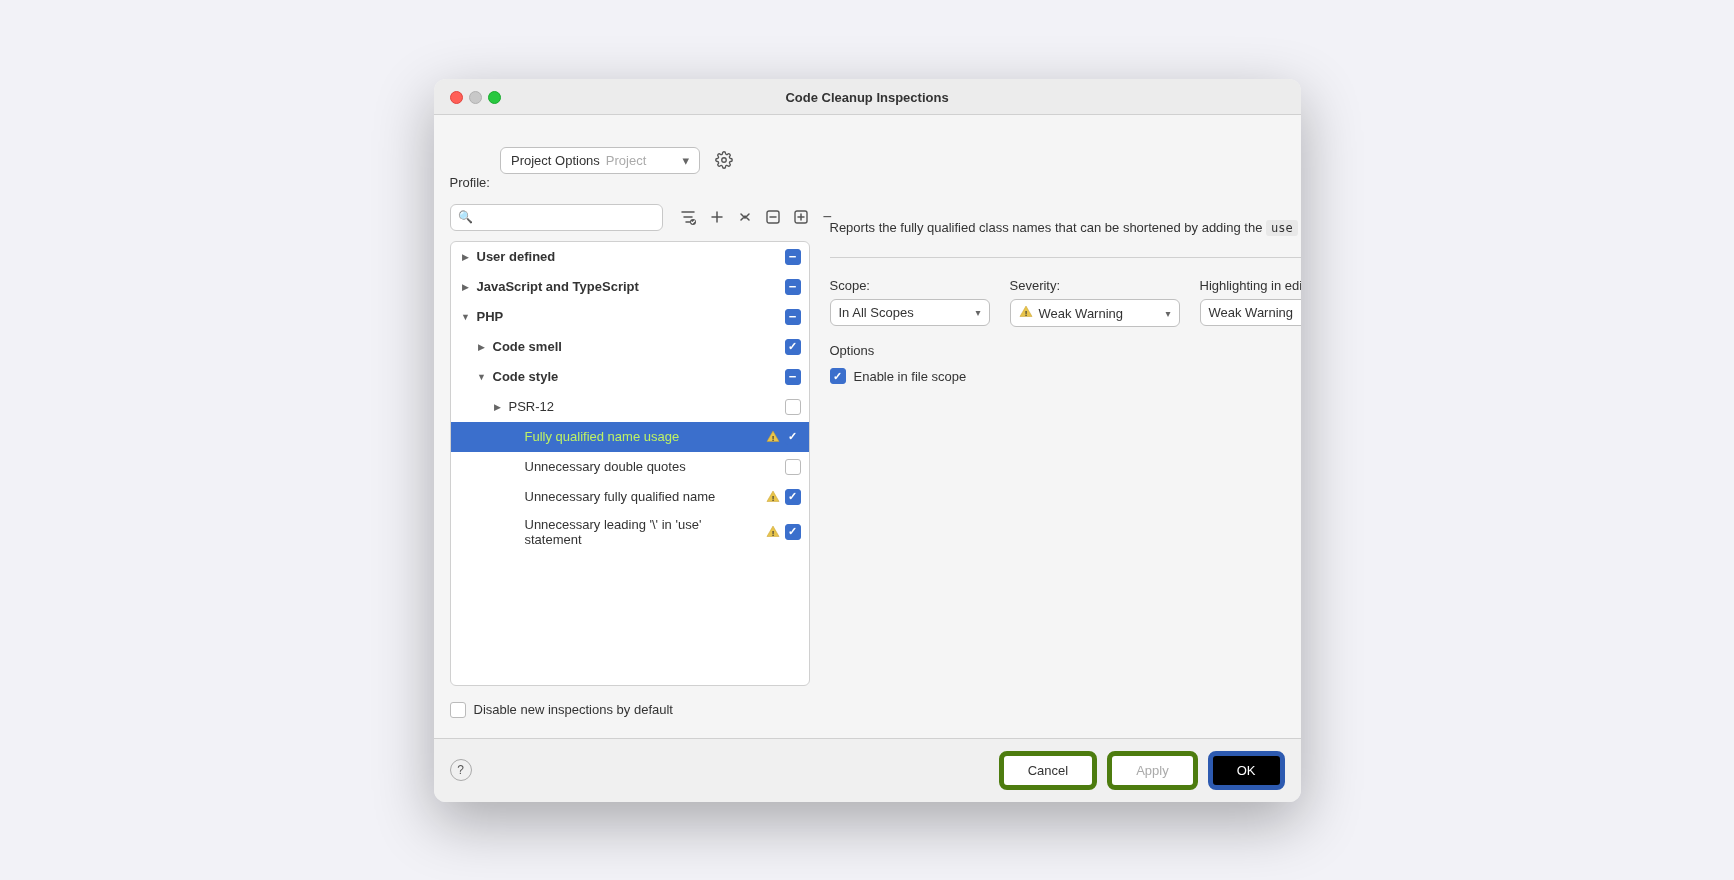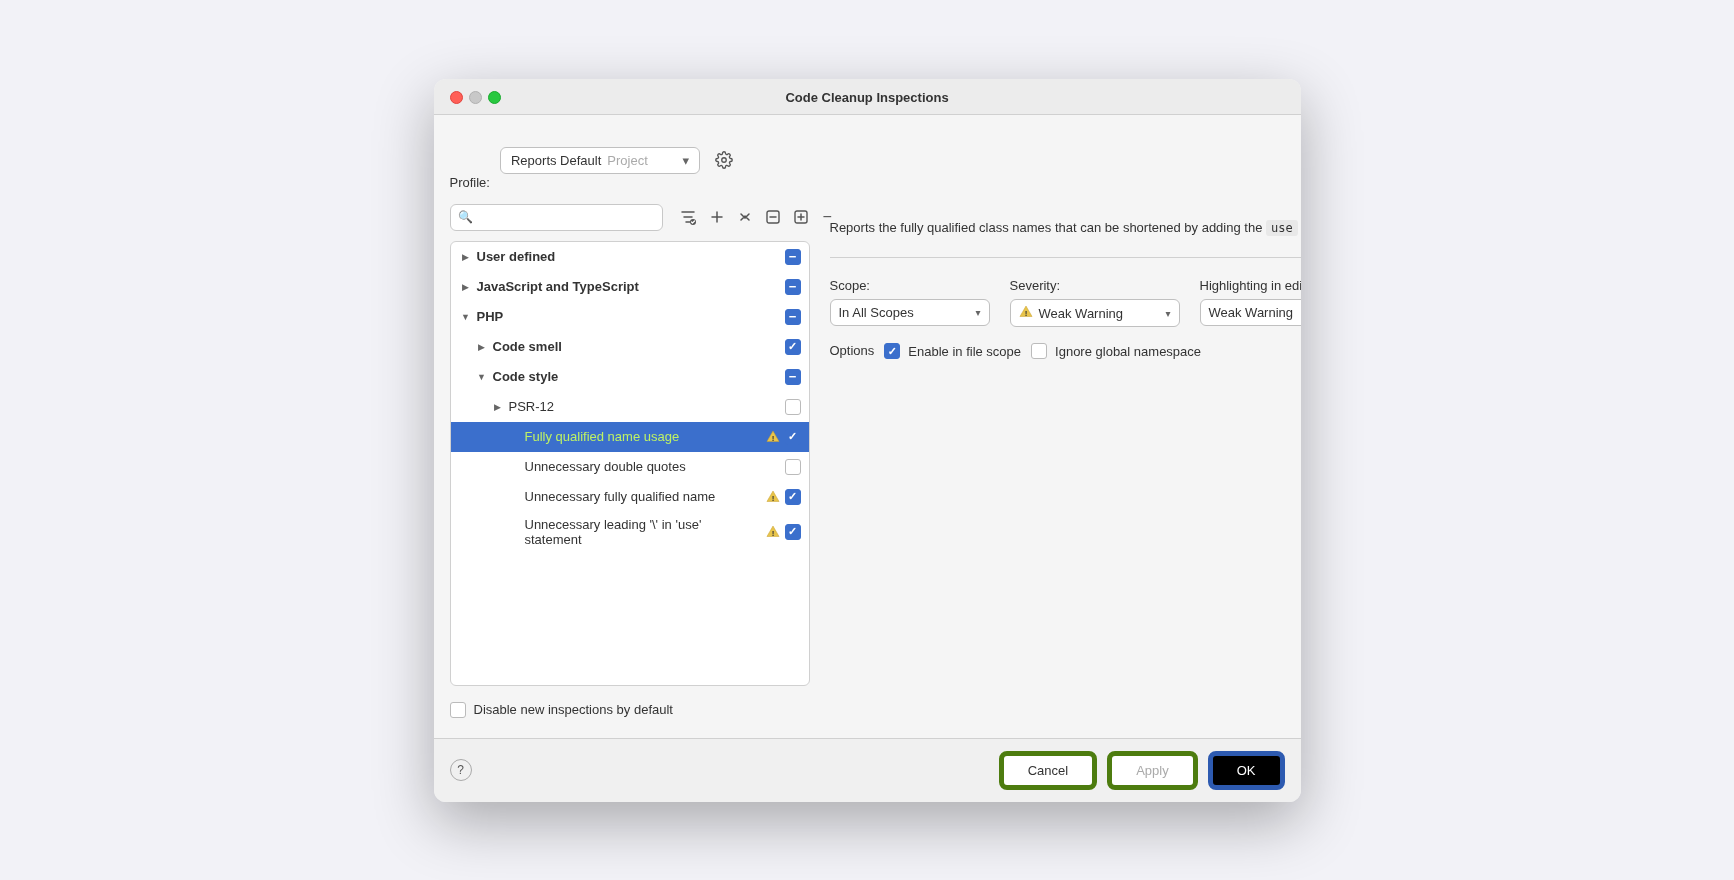--- a/index.html
+++ b/index.html
@@ -296,20 +296,21 @@
     }
     .dropdown-arrow {
       color: #666;
       font-size: 10px;
     }
     .scope-dropdown { min-width: 160px; }
     .severity-dropdown { min-width: 170px; }
     .highlight-dropdown { min-width: 200px; }
     .options-section {
       display: flex;
+      flex-direction: column;
       gap: 10px;
     }
     .options-title {
       font-size: 13px;
       font-weight: 500;
       color: #333;
     }
     .option-row {
       display: flex;
       align-items: center;
@@ -375,21 +376,21 @@
       <div class="traffic-light tl-maximize"></div>
     </div>
     <span class="window-title">Code Cleanup Inspections</span>
   </div>
 
   <div class="content">
 
     <div class="profile-row">
       <span class="profile-label">Profile:</span>
       <div class="profile-select">
-        <span class="profile-select-text">Reports Default</span>
+        <span class="profile-select-text">Project Options</span>
         <span class="profile-select-sub">Project</span>
         <span class="profile-select-arrow">▾</span>
       </div>
       <button class="gear-btn">
         <svg width="18" height="18" viewBox="0 0 24 24" fill="none" stroke="#555" stroke-width="1.8" stroke-linecap="round" stroke-linejoin="round">
           <circle cx="12" cy="12" r="3"></circle>
           <path d="M19.4 15a1.65 1.65 0 0 0 .33 1.82l.06.06a2 2 0 0 1-2.83 2.83l-.06-.06a1.65 1.65 0 0 0-1.82-.33 1.65 1.65 0 0 0-1 1.51V21a2 2 0 0 1-4 0v-.09A1.65 1.65 0 0 0 9 19.4a1.65 1.65 0 0 0-1.82.33l-.06.06a2 2 0 0 1-2.83-2.83l.06-.06A1.65 1.65 0 0 0 4.68 15a1.65 1.65 0 0 0-1.51-1H3a2 2 0 0 1 0-4h.09A1.65 1.65 0 0 0 4.6 9a1.65 1.65 0 0 0-.33-1.82l-.06-.06a2 2 0 0 1 2.83-2.83l.06.06A1.65 1.65 0 0 0 9 4.68a1.65 1.65 0 0 0 1-1.51V3a2 2 0 0 1 4 0v.09a1.65 1.65 0 0 0 1 1.51 1.65 1.65 0 0 0 1.82-.33l.06-.06a2 2 0 0 1 2.83 2.83l-.06.06A1.65 1.65 0 0 0 19.4 9a1.65 1.65 0 0 0 1.51 1H21a2 2 0 0 1 0 4h-.09a1.65 1.65 0 0 0-1.51 1z"></path>
         </svg>
       </button>
     </div>
@@ -568,24 +569,20 @@
             </div>
           </div>
         </div>
 
         <div class="options-section">
           <span class="options-title">Options</span>
           <div class="option-row">
             <div class="checkbox checked"></div>
             <span class="option-label">Enable in file scope</span>
           </div>
-          <div class="option-row">
-            <div class="checkbox"></div>
-            <span class="option-label">Ignore global namespace</span>
-          </div>
         </div>
       </div>
     </div>
   </div>
 
   <div class="footer">
     <button class="help-btn">
       <span>?</span>
     </button>
     <div class="footer-buttons">

